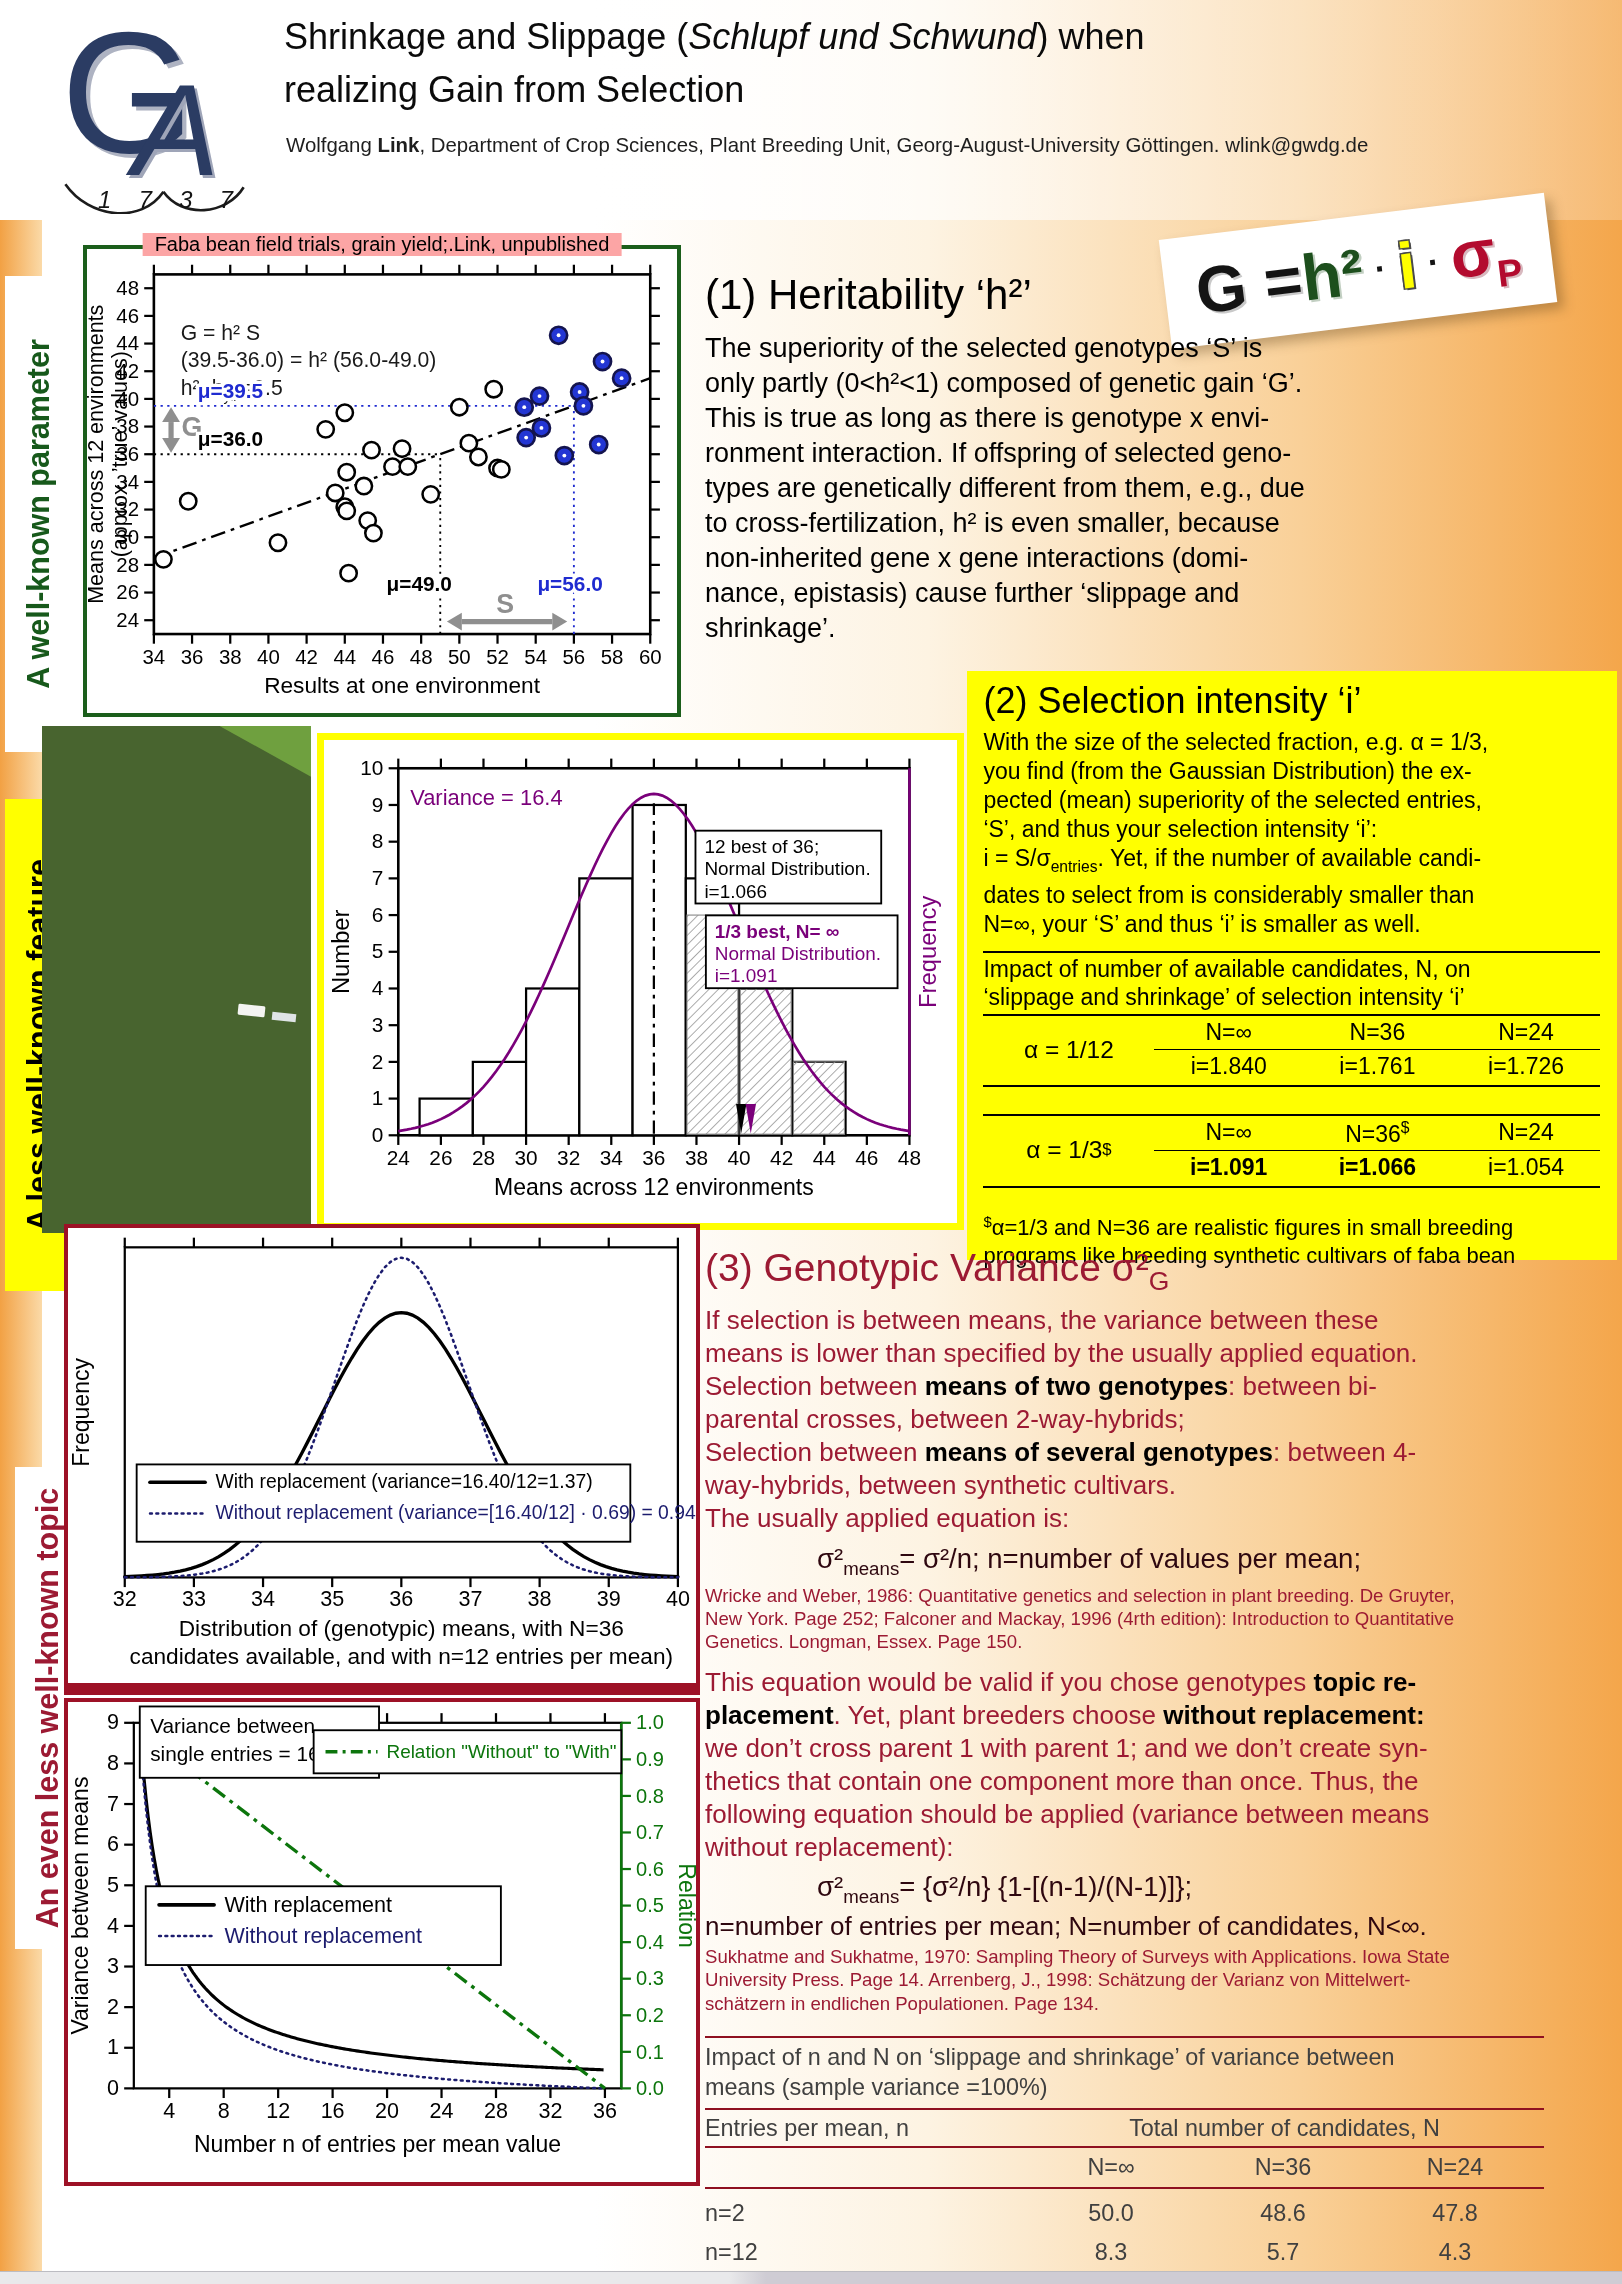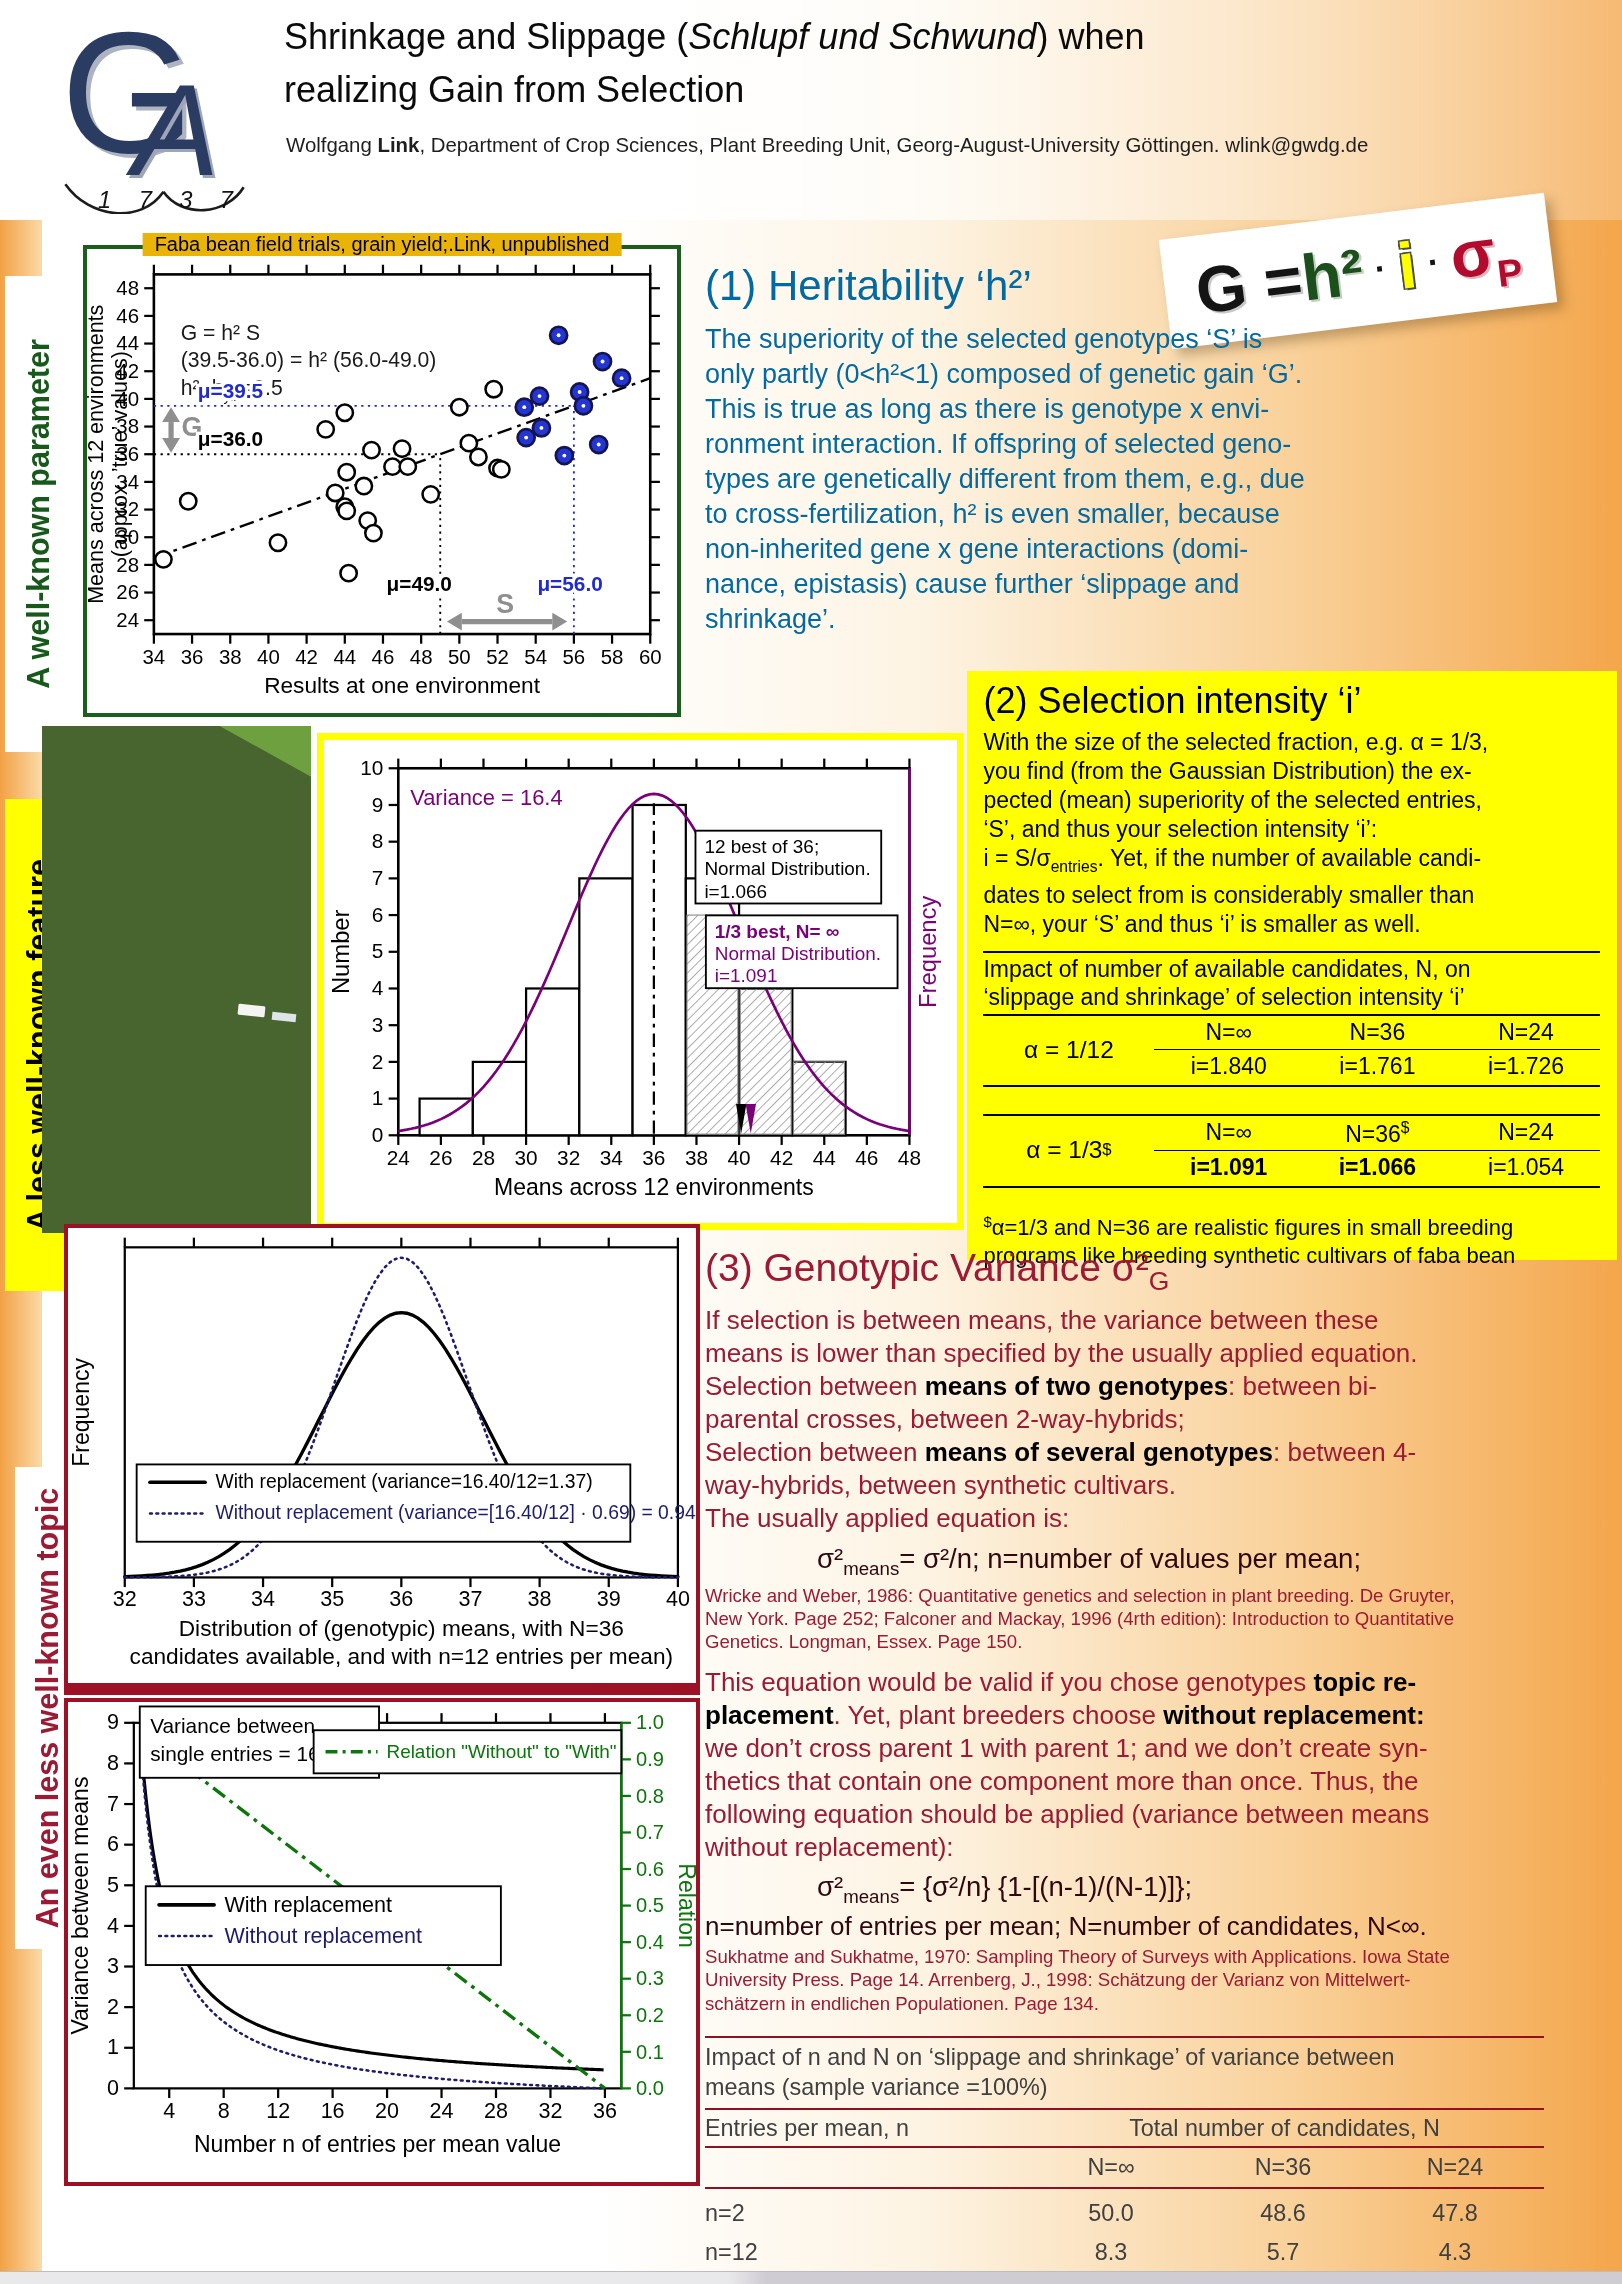--- a/index.html
+++ b/index.html
@@ -28,34 +28,34 @@
     transform:rotate(-7deg);box-shadow:6px 7.4px 12px rgba(90,60,20,.35);
     display:flex;align-items:center;justify-content:center;font-size:65px;font-weight:bold;white-space:nowrap}
   .f-g{color:#141414;text-shadow:2.2px 2.2px 0 #c9c9c9}
   .f-h{color:#1d4f1d;text-shadow:2.2px 2.2px 0 #c2cfc2}
   .f-dot{color:#141414;font-size:34px;padding:0 12px;vertical-align:middle}
   .f-i{color:#ffff00;text-shadow:2.2px 2.2px 0 #4a4a4a,-1.5px -1.5px 0 #4a4a4a,1.5px -1.5px 0 #4a4a4a,-1.5px 1.5px 0 #4a4a4a}
   .f-s{color:#b30b2e;text-shadow:2.2px 2.2px 0 #d8b9bf}
   .f-s sub{font-size:58%}
   
   .scatter-box{position:absolute;left:83px;top:245px;width:590px;height:464px;background:#fff;border:4.5px solid #1b5e1b}
-  .scatter-title{position:absolute;left:50%;top:-16.4px;transform:translateX(-50%);background:#eab308;
+  .scatter-title{position:absolute;left:50%;top:-16.4px;transform:translateX(-50%);background:#fca5a5;
     padding:0 12px;font-size:20px;white-space:nowrap}
   .photo{position:absolute;left:42px;top:726px;width:269px;height:507px;background-color:#48642f;
     background-image:
       repeating-linear-gradient(100deg, rgba(187,174,122,.85) 0 3.7px, rgba(0,0,0,0) 3.7px 89px),
       repeating-linear-gradient(12deg, rgba(130,160,85,.55) 0 9.7px, rgba(0,0,0,0) 9.7px 19.3px),
       repeating-linear-gradient(103deg, rgba(58,82,38,.8) 0 2.2px, rgba(0,0,0,0) 2.2px 25px),
       linear-gradient(160deg,#6483443 0%,#5d7c40 10%,#44612c 55%,#3a5526 100%);}
   .photo::before{content:"";position:absolute;right:0;top:0;width:34%;height:10%;background:#6fa03f;
     clip-path:polygon(0 0,100% 0,100% 100%)}
   .photo::after{content:"";position:absolute;right:17%;top:55%;width:27px;height:11px;background:#f4f4f2;
     border-radius:1.5px;transform:rotate(6deg);box-shadow:33px 3px 0 -1.5px #dfe4e6}
   .hist-box{position:absolute;left:317px;top:733px;width:633px;height:483px;background:#fff;border:7.4px solid #ffff00}
-  .sec1{position:absolute;left:705px;top:262px;width:896px;color:#0369a1}
+  .sec1{position:absolute;left:705px;top:271px;width:896px;color:#000000}
   .sec-heading{font-size:42px;font-weight:normal;margin:0 0 12px 0}
   .sec1-body{font-size:27px;line-height:35px}
   .sec2{position:absolute;left:967px;top:671px;width:617px;height:565px;background:#ffff00;padding:9px 16.4px 15px 16.4px;color:#000}
   .sec2 .sec-heading{font-size:36px;margin:0 0 6px 0}
   .sec2-body{font-size:23px;line-height:29px}
   .s2-table{margin-top:12px}
   .s2t-title{font-size:23px;line-height:28px;border-top:2.2px solid #000;border-bottom:2.2px solid #000;padding:2.2px 0 3.7px 0}
   .s2-group{display:flex;border-bottom:2.2px solid #000;padding:3px 0 4.5px 0}
   .s2-group.second{border-top:2.2px solid #000}
   .s2-gap{height:27px}

